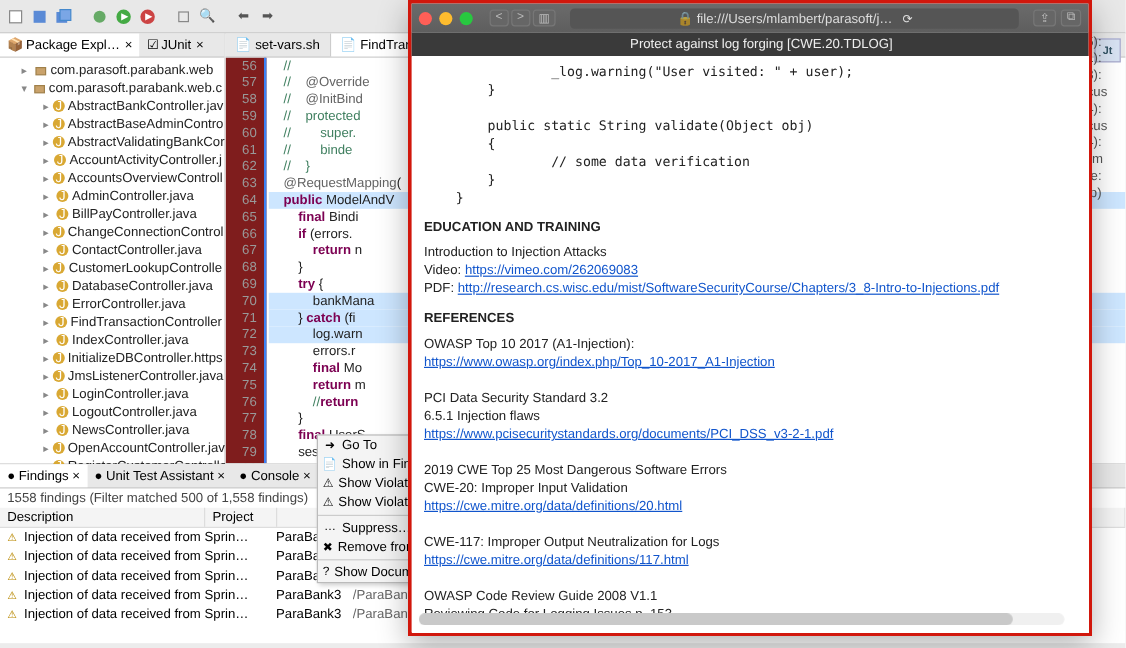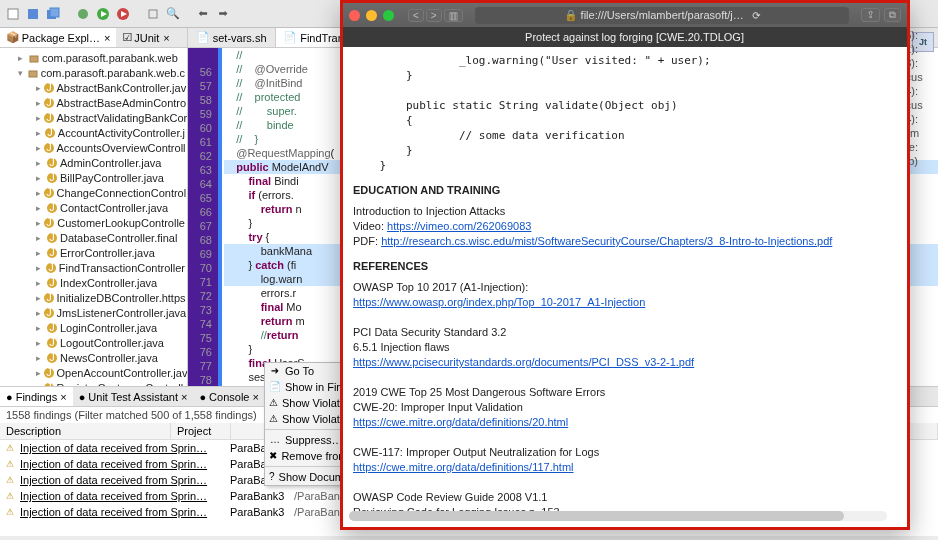--- a/index.html
+++ b/index.html
@@ -21,21 +21,21 @@
 .tree-item.l2 { padding-left: 36px; }
 .tw { width: 8px; color: #888; font-size: 9px; }
 .pkg-ic { width: 12px; height: 12px; }
 .tree-label { font-size: 11px; color: #222; }
 
 .editor { flex: 1; background: #fff; display: flex; flex-direction: column; min-width: 0; }
 .ed-tabs { display: flex; background: #e8e8e8; height: 20px; border-bottom: 1px solid #ccc; }
 .ed-tab { padding: 2px 8px; display: flex; align-items: center; gap: 3px; border-right: 1px solid #ccc; }
 .ed-tab.active { background: #fff; }
 .code-area { display: flex; flex: 1; overflow: hidden; font-family: Menlo, Consolas, monospace; font-size: 11px; }
-.gutter { background: #4c1d95; border-right: 4px solid #3b82f6; width: 34px; text-align: right; color: #999; padding: 17px 6px 0 0; line-height: 14px; }
+.gutter { background: #7f1d1d; border-right: 2px solid #3b82f6; width: 34px; text-align: right; color: #999; padding: 0 6px 0 0; line-height: 14px; }
 .code { flex: 1; line-height: 14px; white-space: pre; color: #222; padding-left: 2px; }
 .hl-blue { background: #cde6ff; }
 .kw { color: #7c0052; font-weight: bold; }
 .comment { color: #3f7f5f; }
 .ann { color: #646464; }
 
 .context-menu { position: absolute; left: 264px; top: 362px; width: 88px; background: #f4f4f4; border: 1px solid #bbb; box-shadow: 2px 2px 4px rgba(0,0,0,0.2); z-index: 5; }
 .cm-item { display: flex; align-items: center; gap: 4px; padding: 2px 4px; height: 16px; white-space: nowrap; }
 .cm-sep { height: 1px; background: #ccc; margin: 2px 0; }
 .cm-ic { width: 12px; height: 12px; font-size: 10px; text-align: center; }
@@ -43,21 +43,21 @@
 .bottom { height: 150px; background: #fff; border-top: 1px solid #ccc; display: flex; flex-direction: column; }
 .btabs { display: flex; background: #e8e8e8; height: 20px; border-bottom: 1px solid #ccc; }
 .btab { padding: 2px 6px; display: flex; align-items: center; gap: 3px; white-space: nowrap; }
 .btab.active { background: #fff; }
 .bsummary { padding: 2px 6px; font-size: 11px; color: #444; }
 .btable { flex: 1; overflow: hidden; }
 .bth { display: flex; background: #f4f4f4; border-bottom: 1px solid #ddd; font-size: 11px; }
 .bth-cell { padding: 2px 6px; border-right: 1px solid #ddd; }
 .brow { display: flex; height: 16px; align-items: center; padding: 0 4px; gap: 4px; }
 .brow-ic { width: 12px; height: 12px; display: flex; align-items: center; justify-content: center; font-size: 9px; color: #b88800; }
-.brow .c1 { width: 206px; white-space: nowrap; overflow: hidden; text-decoration: underline; }
+.brow .c1 { width: 206px; white-space: nowrap; overflow: hidden; }
 .brow .c2 { width: 60px; }
 .brow .c3 { flex: 1; white-space: nowrap; overflow: hidden; color: #666; }
 
 
 .browser { position: absolute; left: 340px; top: 0; width: 570px; height: 530px; background: #fff; border: 3px solid #d1170c; z-index: 10; display: flex; flex-direction: column; box-shadow: 0 8px 24px rgba(0,0,0,0.3); }
 .b-titlebar { height: 24px; background: linear-gradient(#6b6b6b,#5e5e5e); display: flex; align-items: center; padding: 0 6px; gap: 6px; }
 .dot { width: 11px; height: 11px; border-radius: 50%; }
 .dot.r { background: #ff5f57; } .dot.y { background: #febc2e; } .dot.g { background: #28c840; }
 .b-nav { display: flex; gap: 2px; margin-left: 8px; color: #bbb; }
 .b-nav span { border: 1px solid #777; border-radius: 3px; padding: 0 4px; font-size: 10px; background: #666; }
@@ -265,21 +265,21 @@
           <span class="tree-label">CustomerLookupControlle</span>
         </div>
         <div class="tree-item l2">
           <span class="tw">▸</span>
           <span class="pkg-ic">
             <svg width="12" height="12">
               <circle cx="6" cy="6" r="5" fill="#d9a833"></circle>
               <text x="6" y="9" text-anchor="middle" font-size="8" fill="#fff">J</text>
             </svg>
           </span>
-          <span class="tree-label">DatabaseController.final</span>
+          <span class="tree-label">DatabaseController.java</span>
         </div>
         <div class="tree-item l2">
           <span class="tw">▸</span>
           <span class="pkg-ic">
             <svg width="12" height="12">
               <circle cx="6" cy="6" r="5" fill="#d9a833"></circle>
               <text x="6" y="9" text-anchor="middle" font-size="8" fill="#fff">J</text>
             </svg>
           </span>
           <span class="tree-label">ErrorController.java</span>

